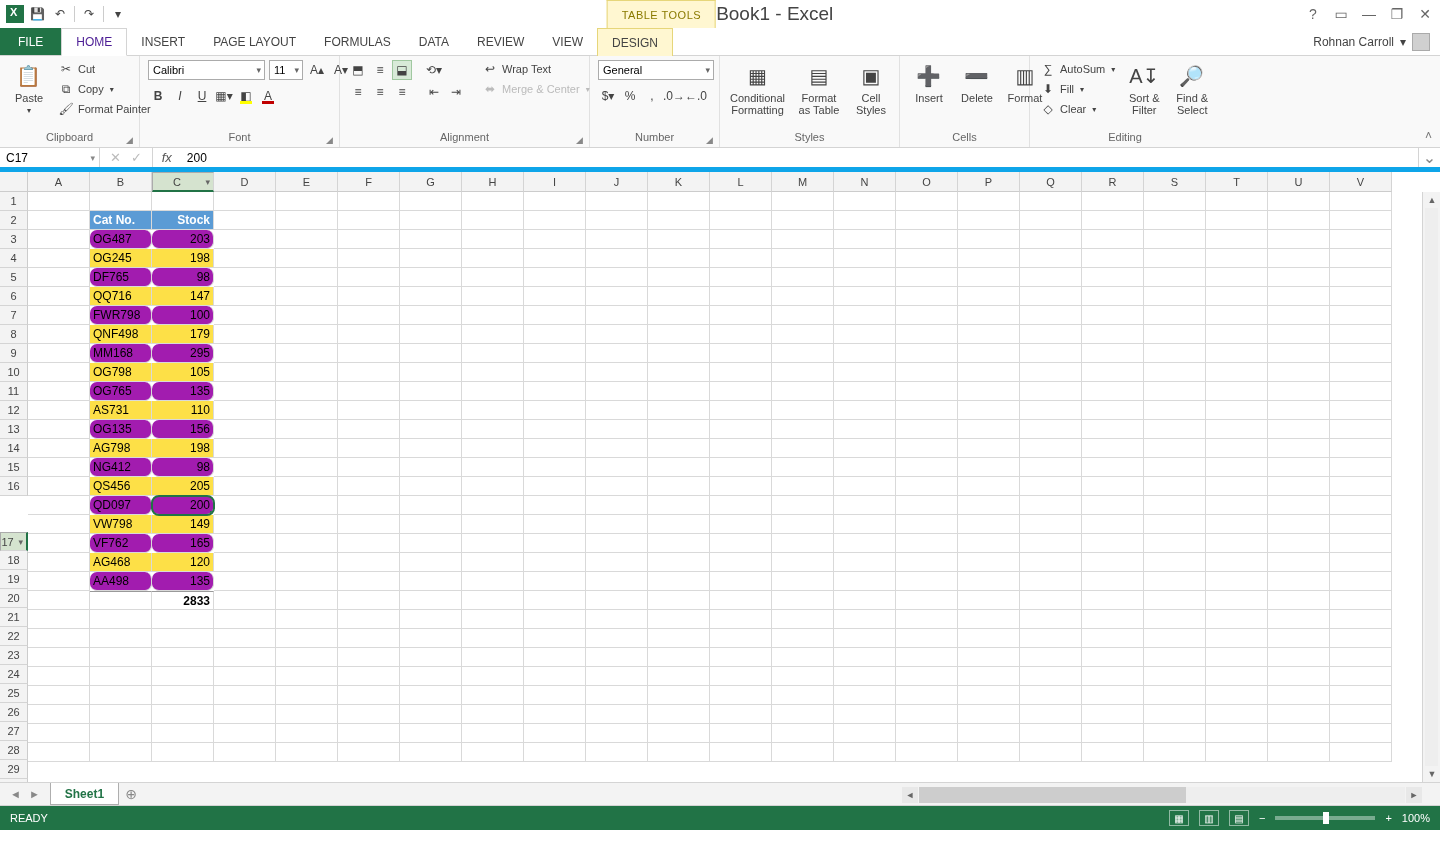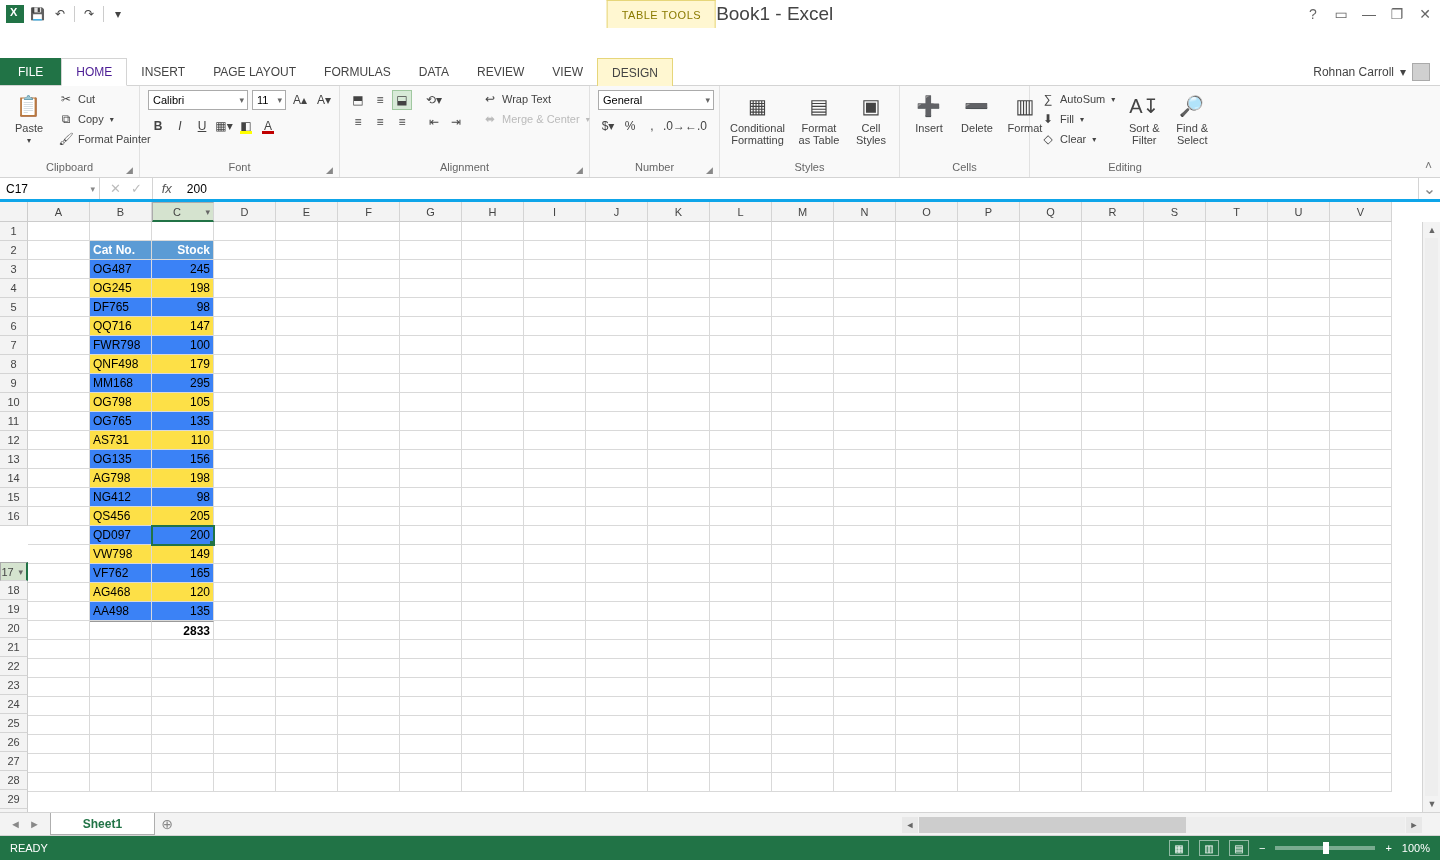--- a/index.html
+++ b/index.html
@@ -10,21 +10,21 @@
 .qat .xl-logo { width:18px; height:18px; background:#217346; position:relative; }
 .qat .xl-logo:after { content:"X"; color:#fff; font-size:11px; font-weight:bold; position:absolute; left:4px; top:1px; }
 .qat .icon { width:16px; height:16px; display:inline-flex; align-items:center; justify-content:center; font-size:12px; color:#444; cursor:pointer; }
 .qat .sep { width:1px; height:16px; background:#ccc; }
 .titlebar .center-group { position:absolute; left:50%; top:0; transform:translateX(-50%); display:flex; align-items:stretch; height:28px; }
 .tool-tab { background:#fff7d1; border:1px solid #e6d67a; border-bottom:none; padding:0 14px; display:flex; align-items:center; font-size:11px; color:#8a7a00; letter-spacing:.5px; }
 .book-title { display:flex; align-items:center; font-size:19px; color:#444; }
 .titlebar .right { position:absolute; right:6px; top:0; height:28px; display:flex; align-items:center; gap:10px; font-size:14px; color:#666; }
 .titlebar .right span { cursor:pointer; display:inline-flex; align-items:center; justify-content:center; width:18px; height:18px; }
 
-.ribbon-tabs { height:28px; background:#fff; display:flex; align-items:stretch; border-bottom:1px solid #d4d4d4; position:relative;margin-top:30px; }
+.ribbon-tabs { height:28px; background:#fff; display:flex; align-items:stretch; border-bottom:1px solid #d4d4d4; position:relative; }
 .ribbon-tabs .tab { padding:0 14px; display:flex; align-items:center; font-size:12px; color:#444; cursor:pointer; text-transform:uppercase; }
 .ribbon-tabs .tab.file { background:#217346; color:#fff; padding:0 18px; }
 .ribbon-tabs .tab.active { border:1px solid #d4d4d4; border-bottom:1px solid #fff; margin-bottom:-1px; background:#fff; color:#4c1d95; }
 .ribbon-tabs .tab.design { background:#fff7d1; border:1px solid #e6d67a; border-bottom:none; margin-bottom:-1px; }
 .ribbon-tabs .account { position:absolute; right:10px; top:0; height:28px; display:flex; align-items:center; gap:6px; font-size:12px; color:#444; }
 .ribbon-tabs .account .avatar { width:18px; height:18px; background:#d0d0d0; border:1px solid #aaa; }
 
 .ribbon { height:92px; background:#f9f9f9; border-bottom:1px solid #d4d4d4; display:flex; align-items:stretch; position:relative; }
 .group { border-right:1px solid #e1e1e1; padding:4px 8px 2px 8px; display:flex; flex-direction:column; justify-content:space-between; }
 .group .body { flex:1; display:flex; align-items:flex-start; gap:6px; }
@@ -36,21 +36,21 @@
 .small-btn { display:flex; align-items:center; gap:4px; font-size:11px; color:#444; cursor:pointer; padding:1px 2px; white-space:nowrap; }
 .small-btn .ico { width:16px; height:16px; display:inline-flex; align-items:center; justify-content:center; font-size:12px; }
 .mini-row { display:flex; gap:2px; }
 .mini-btn { width:20px; height:20px; display:inline-flex; align-items:center; justify-content:center; font-size:12px; color:#444; cursor:pointer; border:1px solid transparent; }
 .mini-btn.active { border:1px solid #a0c8a0; background:#d8ead8; }
 .mini-btn.disabled, .small-btn.disabled { color:#bbb; cursor:default; }
 .sel { border:1px solid #ababab; background:#fff; height:20px; font-size:11px; padding:0 16px 0 4px; display:inline-flex; align-items:center; position:relative; cursor:pointer; }
 .sel:after { content:"▾"; position:absolute; right:3px; font-size:9px; color:#666; }
 .ribbon .collapse { position:absolute; right:8px; bottom:4px; font-size:12px; color:#777; cursor:pointer; }
 
-.formula-row { height:24px; border-bottom:3px solid #0ea5e9; display:flex; align-items:stretch; }
+.formula-row { height:24px; border-bottom:5px solid #0ea5e9; display:flex; align-items:stretch; }
 .name-box { width:100px; border-right:1px solid #d4d4d4; display:flex; align-items:center; padding:0 6px; font-size:12px; position:relative; cursor:text; }
 .name-box:after { content:"▾"; position:absolute; right:4px; font-size:9px; color:#888; }
 .fx-btns { display:flex; align-items:center; gap:10px; padding:0 10px; border-right:1px solid #d4d4d4; }
 .fx-btns span { font-size:13px; color:#bbb; cursor:pointer; }
 .fx-label { width:28px; display:flex; align-items:center; justify-content:center; font-style:italic; font-size:13px; color:#555; }
 .formula-input { flex:1; display:flex; align-items:center; padding:0 6px; font-size:12px; cursor:text; }
 .formula-expand { width:22px; display:flex; align-items:center; justify-content:center; color:#888; cursor:pointer; border-left:1px solid #d4d4d4; }
 
 .grid-wrap { position:relative; height:610px; overflow:hidden; }
 .corner { position:absolute; left:0; top:0; width:28px; height:20px; background:#f3f3f3; border-right:1px solid #ccc; border-bottom:1px solid #ccc; }
@@ -58,33 +58,33 @@
 .col-h { width:62px; background:#f3f3f3; border-right:1px solid #d4d4d4; border-bottom:1px solid #ccc; display:flex; align-items:center; justify-content:center; font-size:11px; color:#444; cursor:pointer; }
 .col-h.sel { background:#d5e3cf; border-bottom:2px solid #217346; }
 .row-headers { position:absolute; left:0; top:20px; width:28px; }
 .row-h { height:19px; background:#f3f3f3; border-right:1px solid #ccc; border-bottom:1px solid #d4d4d4; display:flex; align-items:center; justify-content:center; font-size:11px; color:#444; cursor:pointer; }
 .row-h.sel { background:#d5e3cf; border-right:2px solid #217346;margin-top:36px; }
 .cells { position:absolute; left:28px; top:20px; }
 .row { display:flex; height:19px; }
 .cell { width:62px; height:19px; border-right:1px solid #d9d9d9; border-bottom:1px solid #d9d9d9; font-size:12px; display:flex; align-items:center; padding:0 3px; cursor:cell; overflow:hidden; white-space:nowrap; }
 .cell.num { justify-content:flex-end; }
 .cell.hdr { background:#5b9bd5; color:#fff; font-weight:600; }
-.cell.bandA { background:#3b82f6; }
+.cell.bandA { background:#a21caf;border-radius:7px; }
 .cell.bandB { background:#fde047; }
 .cell.total { font-weight:700; border-top:1px solid #999; }
 .cell.selected { outline:2px solid #217346; outline-offset:-1px; position:relative; z-index:2; }
 .cell.selected:after { content:""; position:absolute; right:-3px; bottom:-3px; width:6px; height:6px; background:#217346; }
 .vscroll { position:absolute; right:0; top:20px; bottom:0; width:18px; background:#f3f3f3; border-left:1px solid #d4d4d4; }
 .vscroll .track { position:absolute; top:16px; bottom:16px; left:2px; right:2px; background:#eee; }
 .vscroll .arrow { position:absolute; left:0; width:18px; height:16px; display:flex; align-items:center; justify-content:center; font-size:9px; color:#666; cursor:pointer; }
 
 .sheet-bar { height:24px; background:#f3f3f3; border-top:1px solid #d4d4d4; border-bottom:1px solid #d4d4d4; display:flex; align-items:stretch; position:relative; }
 .sheet-nav { display:flex; align-items:center; gap:8px; padding:0 10px; color:#888; }
 .sheet-nav span { cursor:pointer; font-size:11px; }
-.sheet-tab { border:1px solid #aeaeae; border-top:none; background:#fff; padding:0 32px; display:flex; align-items:center; font-size:12px; font-weight:600; color:#217346; cursor:pointer; }
+.sheet-tab { border:1px solid #aeaeae; border-top:none; background:#fff; padding:0 14px; display:flex; align-items:center; font-size:12px; font-weight:600; color:#217346; cursor:pointer; }
 .sheet-add { width:24px; display:flex; align-items:center; justify-content:center; color:#888; cursor:pointer; font-size:14px; }
 .hscroll-zone { position:absolute; right:18px; top:4px; width:520px; height:16px; display:flex; align-items:center; }
 .hscroll-zone .arrow { width:16px; height:16px; display:flex; align-items:center; justify-content:center; font-size:9px; color:#666; cursor:pointer; background:#e8e8e8; }
 .hscroll-zone .track { flex:1; height:16px; background:#eee; margin:0 1px; position:relative; }
 .hscroll-zone .thumb { position:absolute; left:0; top:0; bottom:0; width:55%; background:#cdcdcd; cursor:pointer; }
 
 .status { height:24px; background:#217346; color:#fff; display:flex; align-items:center; justify-content:space-between; padding:0 10px; font-size:11px; }
 .status .right { display:flex; align-items:center; gap:10px; }
 .status .view-btn { width:20px; height:16px; border:1px solid rgba(255,255,255,.5); cursor:pointer; display:inline-flex; align-items:center; justify-content:center; font-size:10px; }
 .status .zoom-track { width:100px; height:4px; background:rgba(255,255,255,.4); position:relative; cursor:pointer; }
@@ -157,21 +157,21 @@
             <span>Format Painter</span>
           </div>
       </div>
     </div>
     <div class="label"><span>Clipboard</span><span class="dlg">◢</span></div>
   </div>
 
   <div class="group" style="width:200px">
     <div class="body" style="flex-direction:column;gap:6px">
       <div style="display:flex;gap:4px;align-items:center">
-        <span class="sel" style="width:100px">Calibri</span>
+        <span class="sel" style="width:117px">Calibri</span>
         <span class="sel" style="width:34px">11</span>
         <span class="mini-btn">A▴</span>
         <span class="mini-btn">A▾</span>
       </div>
       <div class="mini-row">
         <span class="mini-btn" style="font-weight:bold">B</span>
         <span class="mini-btn" style="font-style:italic">I</span>
         <span class="mini-btn" style="text-decoration:underline">U</span>
         <span class="mini-btn">▦▾</span>
         <span class="mini-btn" style="position:relative">◧<span style="position:absolute;bottom:1px;left:3px;width:12px;height:3px;background:#ffff00"></span></span>
@@ -413,21 +413,21 @@
         <div class="cell"></div>
         <div class="cell"></div>
         <div class="cell"></div>
         <div class="cell"></div>
         <div class="cell"></div>
         <div class="cell"></div>
       </div>
       <div class="row">
         <div class="cell"></div>
         <div class="cell bandA">OG487</div>
-        <div class="cell bandA num">245</div>
+        <div class="cell bandA num">203</div>
         <div class="cell"></div>
         <div class="cell"></div>
         <div class="cell"></div>
         <div class="cell"></div>
         <div class="cell"></div>
         <div class="cell"></div>
         <div class="cell"></div>
         <div class="cell"></div>
         <div class="cell"></div>
         <div class="cell"></div>

